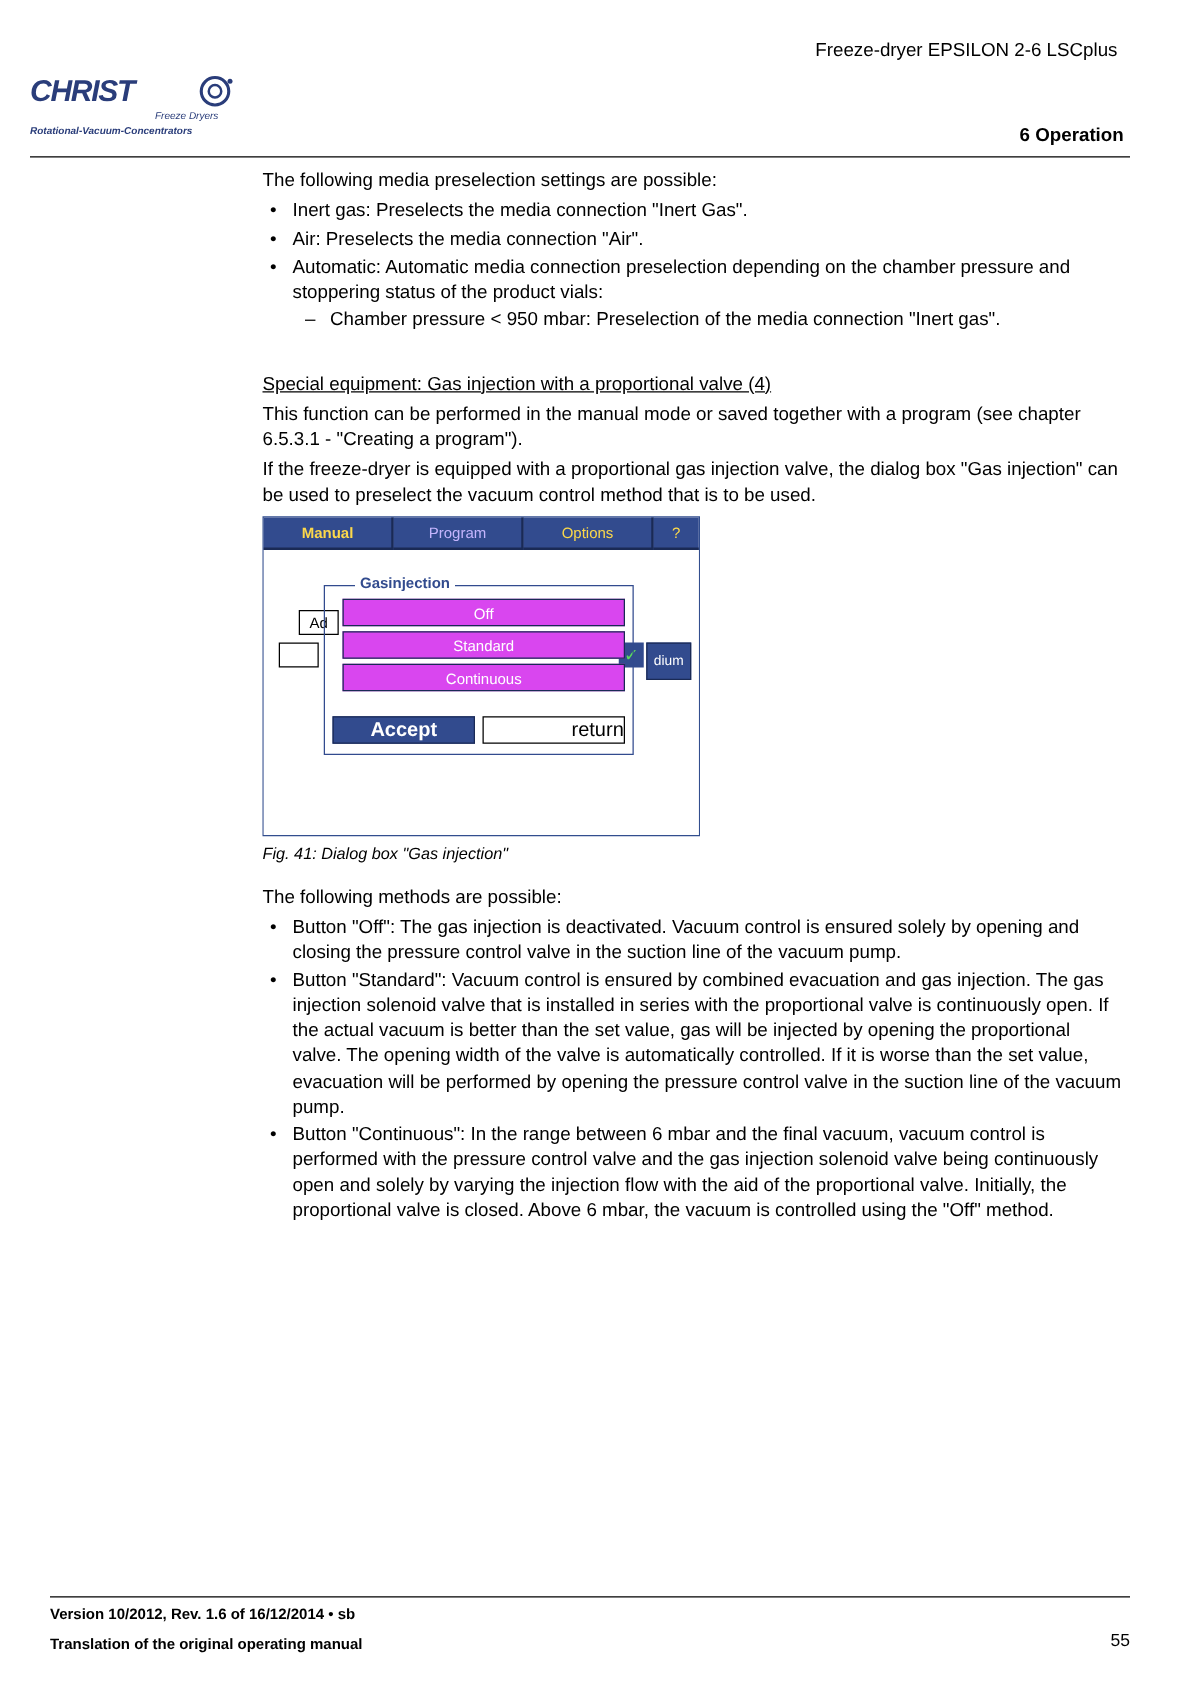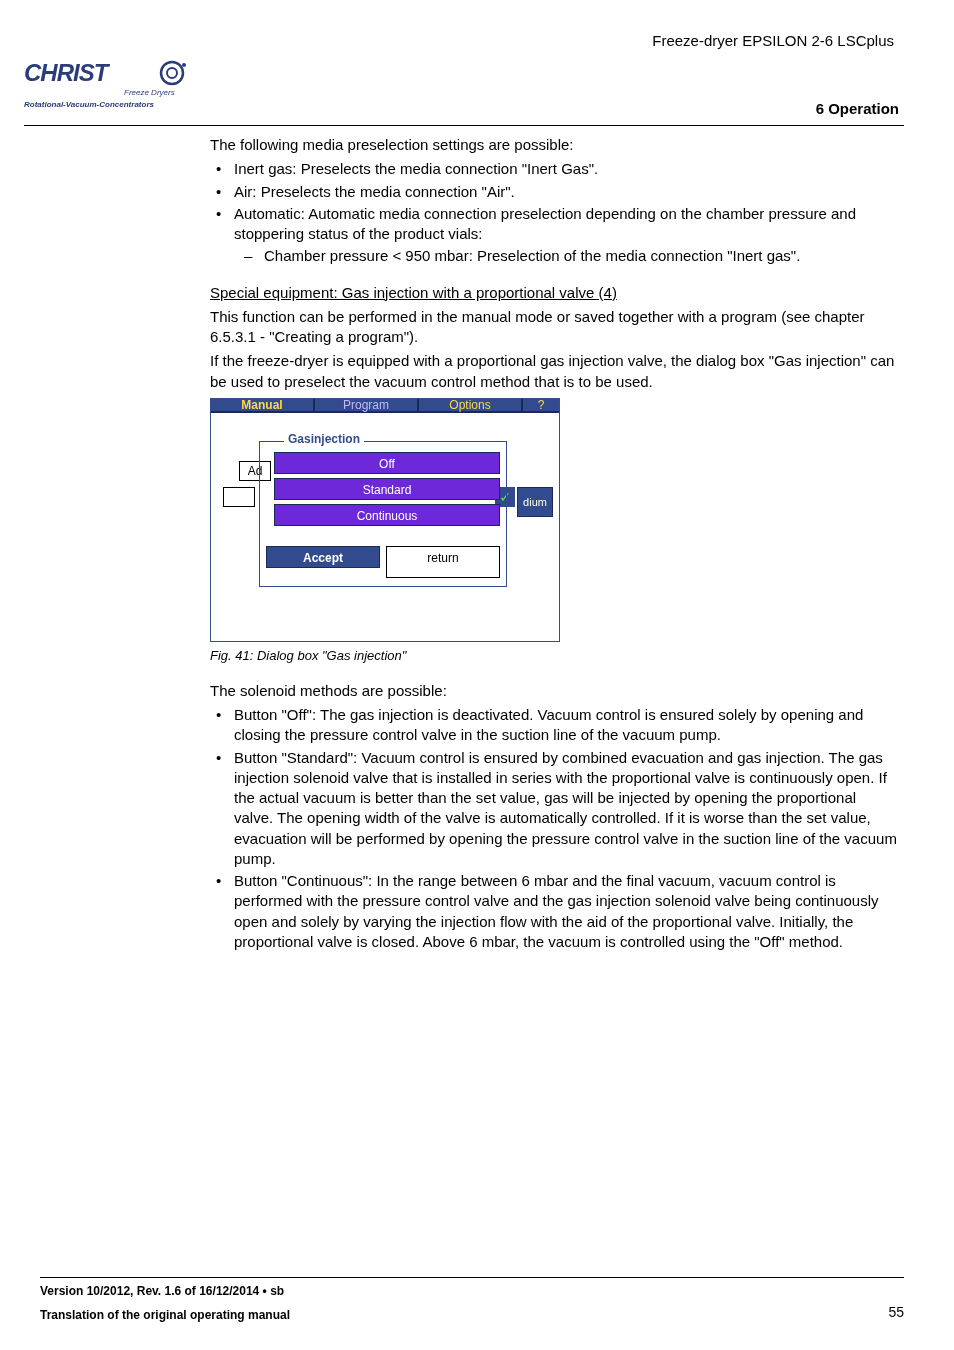--- a/index.html
+++ b/index.html
@@ -46,31 +46,31 @@
     right: 55px;
   }
   .para { margin-bottom: 4px; line-height: 1.35; }
   ul.main { list-style: none; padding-left: 0; }
   ul.main > li { position: relative; padding-left: 24px; margin-bottom: 2px; line-height: 1.35; }
   ul.main > li::before { content: "•"; position: absolute; left: 6px; }
   ul.sub { list-style: none; padding-left: 0; margin-top: 2px; }
   ul.sub > li { position: relative; padding-left: 30px; margin-bottom: 2px; line-height: 1.35; }
   ul.sub > li::before { content: "–"; position: absolute; left: 10px; }
   .spacer-sm { height: 14px; }
-  .underline { text-decoration: underline; }
+  .underline { text-decoration: underline; margin-top: 15px; }
   .fig-caption { font-style: italic; font-size: 13px; margin-top: 6px; margin-bottom: 18px; }
 
   
   .dialog {
     width: 350px;
     border: 1px solid #324e8e;
     background: #fff;
     margin-top: 6px;
   }
-  .dialog-tabs { display: flex; height: 14px; }
+  .dialog-tabs { display: flex; height: 26px; }
   .tab {
     flex: 1;
     display: flex;
     align-items: center;
     justify-content: center;
     font-size: 12px;
     border-right: 2px solid #1a2a55;
     border-bottom: 2px solid #1a2a55;
   }
   .tab-manual { background: #324b8e; color: #fcd84a; font-weight: bold; }
@@ -146,51 +146,51 @@
     left: 24px;
     background: #fff;
     color: #324b8e;
     font-size: 12px;
     font-weight: bold;
     padding: 0 4px;
   }
   .gas-options { padding: 10px 0 8px 0; }
   .opt {
     margin: 0 6px 4px 14px;
-    background: #6d28d9;
+    background: #d946ef;
     color: #fff;
     text-align: center;
     font-size: 12px;
     height: 22px;
     line-height: 22px;
     border: 1px solid #1a2a55;
   }
   .accept-row {
     display: flex;
     gap: 6px;
     margin: 8px 6px 8px 6px;
   }
   .accept-btn {
     flex: 1;
     background: #324b8e;
     color: #fff;
     text-align: center;
-    font-size: 12px;
+    font-size: 16px;
     height: 22px;
     line-height: 22px;
     border: 1px solid #1a2a55;
     font-weight: bold;
   }
   .return-btn {
     flex: 1;
     background: #fff;
     color: #000;
-    text-align: center;
-    font-size: 12px;
-    height: 32px;
+    text-align: right;
+    font-size: 16px;
+    height: 22px;
     line-height: 22px;
     border: 1px solid #000;
   }
 
   .footer {
     position: absolute;
     left: 40px;
     right: 50px;
     bottom: 28px;
   }
@@ -257,21 +257,21 @@
         </div>
         <div class="accept-row">
           <div class="accept-btn">Accept</div>
           <div class="return-btn">return</div>
         </div>
       </div>
     </div>
   </div>
   <p class="fig-caption">Fig. 41: Dialog box "Gas injection"</p>
 
-  <p class="para">The solenoid methods are possible:</p>
+  <p class="para">The following methods are possible:</p>
   <ul class="main">
     <li>Button "Off": The gas injection is deactivated. Vacuum control is ensured solely by opening and closing the pressure control valve in the suction line of the vacuum pump.</li>
     <li>Button "Standard": Vacuum control is ensured by combined evacuation and gas injection. The gas injection solenoid valve that is installed in series with the proportional valve is continuously open. If the actual vacuum is better than the set value, gas will be injected by opening the proportional valve. The opening width of the valve is automatically controlled. If it is worse than the set value, evacuation will be performed by opening the pressure control valve in the suction line of the vacuum pump.</li>
     <li>Button "Continuous": In the range between 6 mbar and the final vacuum, vacuum control is performed with the pressure control valve and the gas injection solenoid valve being continuously open and solely by varying the injection flow with the aid of the proportional valve. Initially, the proportional valve is closed. Above 6 mbar, the vacuum is controlled using the "Off" method.</li>
   </ul>
 </div>
 
 <div class="footer">
   <hr class="footer-hr">
   <div class="footer-line1">Version 10/2012, Rev. 1.6 of 16/12/2014 • sb</div>

